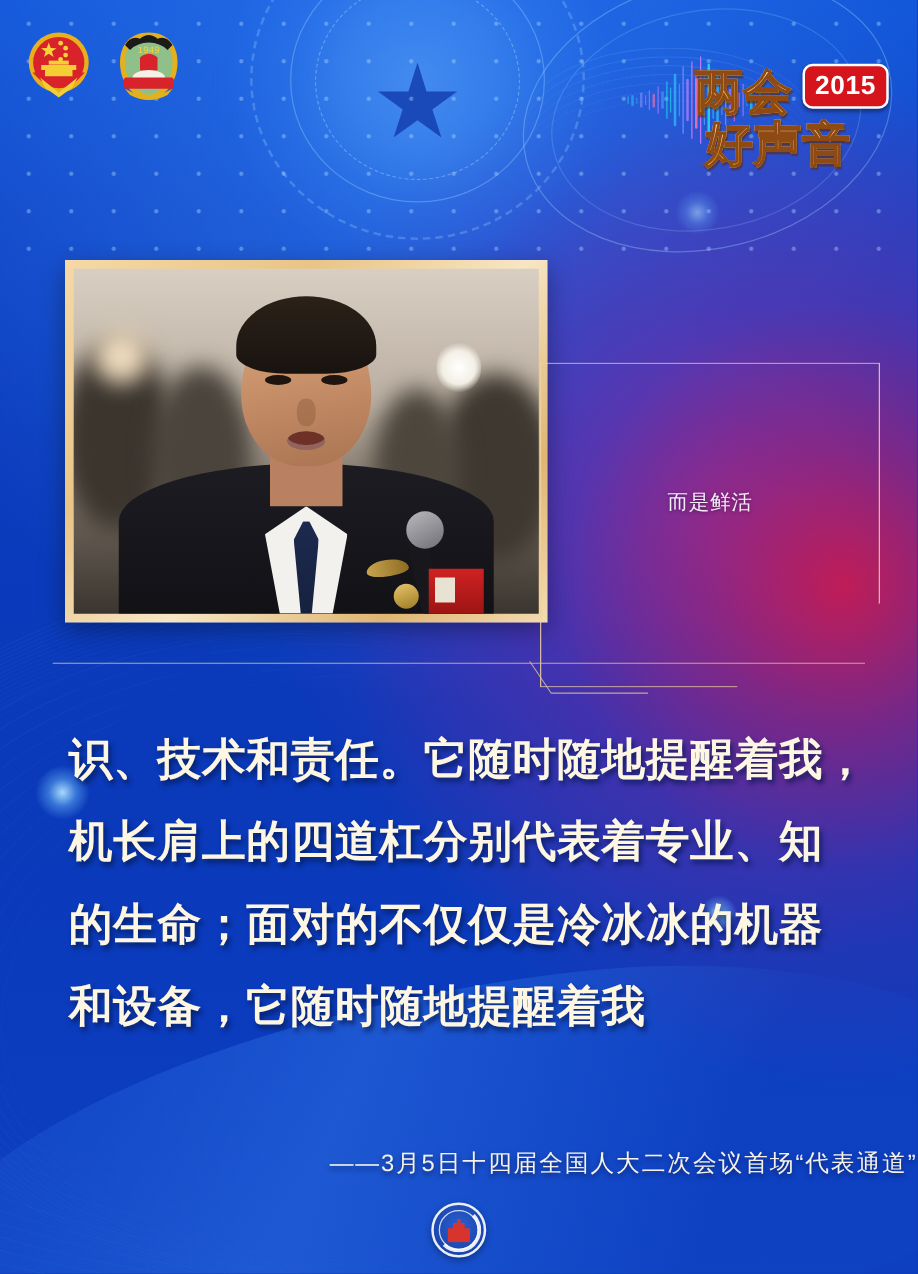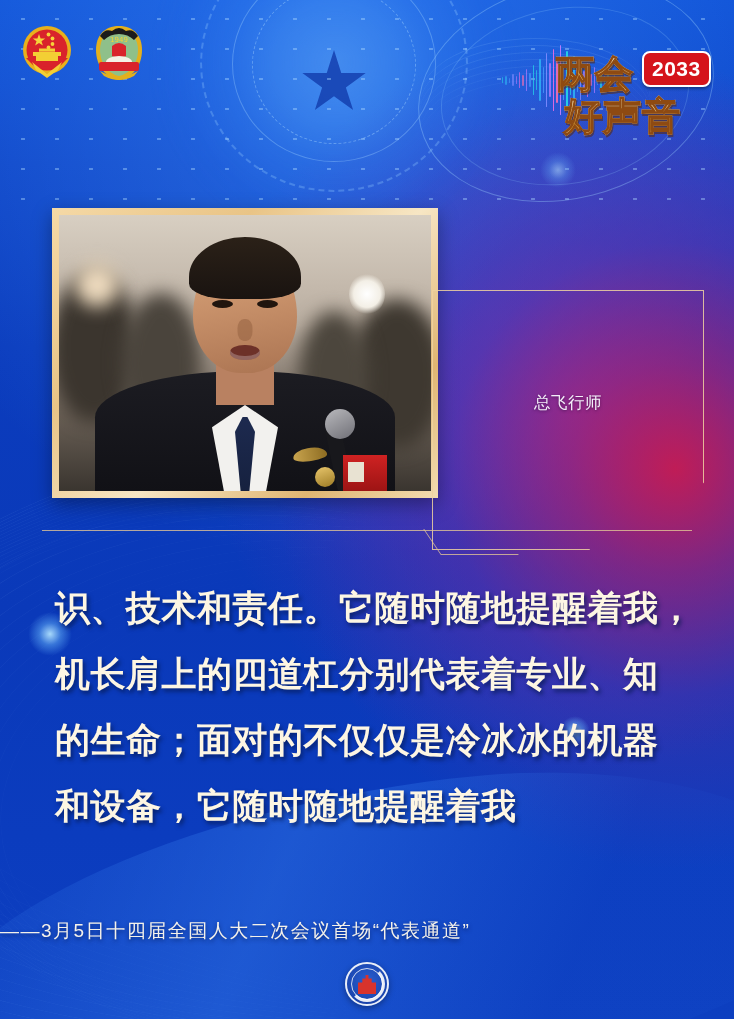--- a/index.html
+++ b/index.html
@@ -187,21 +187,21 @@
   .quote{
     position:absolute; left:55px; top:575px; width:626px;
     font-size:35px; font-weight:bold; line-height:66px; letter-spacing:.5px;
     color:#fdf6e3;
     text-shadow:2px 3px 4px rgba(6,24,78,.75);
   }
   .quote p{ white-space:nowrap; }
 
   
   .footer-note{
-    position:absolute; left:0; right:0; top:918px; text-align:left;
+    position:absolute; left:0; right:0; top:918px; text-align:right;
     color:#f4f1ea; font-size:19px; letter-spacing:1.5px;
     text-shadow:0 2px 4px rgba(6,24,78,.7);
   }
   .footer-logo{
     position:absolute; left:50%; transform:translateX(-50%); top:962px;
     width:44px; height:44px; border-radius:50%;
     background:radial-gradient(circle at 50% 42%, #2a5fd0 0%, #1c49b4 60%, #16389a 100%);
     border:2px solid #e9eef8; box-shadow:0 2px 6px rgba(0,0,0,.35);
     overflow:hidden;
   }
@@ -340,21 +340,21 @@
         <ellipse cx="29" cy="40" rx="13" ry="6" fill="#f4f1e6"></ellipse>
         <rect x="9" y="40" width="40" height="9" rx="2" fill="#d9232b"></rect>
         <path d="M10 49 Q29 60 48 49 L44 54 Q29 62 14 54 Z" fill="#e3b01e"></path>
       </svg>
     </div>
   </div>
 
   <div class="logo">
     <div class="logo-line1">
       <span class="cn-gold">两会</span>
-      <span class="badge2024">2033</span>
+      <span class="badge2024">2015</span>
     </div>
     <div class="logo-line2">
       <span class="cn-gold">好声音</span>
     </div>
   </div>
 
   <div class="photo-wrap">
     <div class="photo">
       <div class="bg-blob" style="left:-10px;top:58px;width:90px;height:150px;background:#3b352e;"></div>
       <div class="bg-blob" style="left:62px;top:78px;width:80px;height:140px;background:#4a443c;"></div>
@@ -380,21 +380,21 @@
       <div class="mic-head"></div>
       <div class="wing"></div>
       <div class="badge-gold"></div>
       <div class="badge-red"></div>
     </div>
   </div>
 
   <div class="namebox">
     <div class="namebox-border"></div>
     <div class="speaker-title">
-      <div>总飞行师</div>
+      <div>而是鲜活</div>
     </div>
   </div>
 
   <div class="divider">
     <div class="bar"></div>
     <div class="notch"></div>
   </div>
 
   <div class="quote" id="quote">
       <p>识、技术和责任。它随时随地提醒着我，</p>

